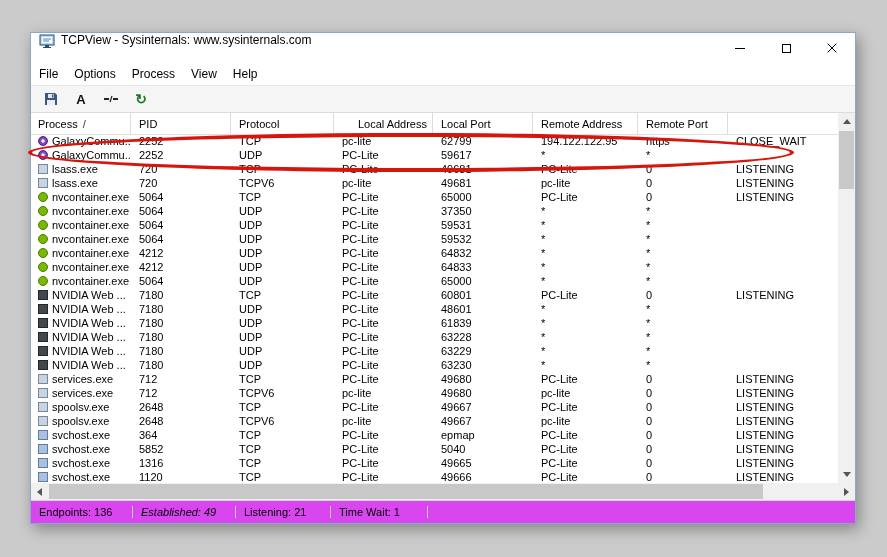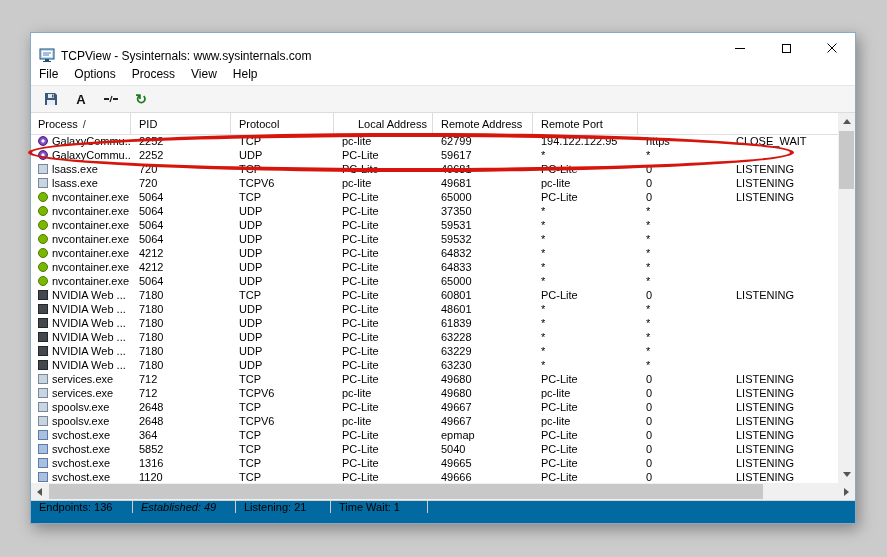--- a/index.html
+++ b/index.html
@@ -5,21 +5,21 @@
   html,body{margin:0;padding:0;}
   body{width:887px;height:557px;background:#cbcbcb;font-family:"Liberation Sans",sans-serif;overflow:hidden;}
   .screen{position:relative;width:887px;height:557px;}
 
   
   .window{position:absolute;left:30px;top:32px;width:826px;height:492px;background:#f0f0f0;
     border:1px solid #8aa9c7;box-shadow:3px 5px 14px rgba(0,0,0,.35);box-sizing:border-box;
     display:flex;flex-direction:column;}
 
   
-  .titlebar{height:30px;background:#ffffff;display:flex;align-items:flex-end;flex:0 0 auto;}
+  .titlebar{height:30px;background:#ffffff;display:flex;align-items:flex-start;flex:0 0 auto;}
   .title-icon{margin-left:8px;display:flex;align-items:center;}
   .title-text{font-size:12px;color:#000;margin-left:6px;flex:1;white-space:nowrap;overflow:hidden;}
   .caption{display:flex;height:100%;}
   .cap-btn{width:46px;height:100%;display:flex;align-items:center;justify-content:center;}
   .glyph-min{width:10px;height:1px;background:#000;}
   .glyph-max{width:9px;height:9px;border:1px solid #000;box-sizing:border-box;}
 
   
   .menubar{height:22px;background:#ffffff;display:flex;align-items:stretch;font-size:12px;color:#000;flex:0 0 auto;}
   .menu-item{padding:0 8px;display:flex;align-items:center;cursor:default;}
@@ -70,21 +70,21 @@
   .h-left{left:0;top:0;}
   .h-right{right:0;top:0;}
   .hthumb{position:absolute;top:1px;bottom:1px;left:18px;right:92px;background:#c8c8c8;}
   .tri{width:0;height:0;border-style:solid;}
   .tri-up{border-width:0 4px 5px 4px;border-color:transparent transparent #555 transparent;}
   .tri-down{border-width:5px 4px 0 4px;border-color:#555 transparent transparent transparent;}
   .tri-left{border-width:4px 5px 4px 0;border-color:transparent #555 transparent transparent;}
   .tri-right{border-width:4px 0 4px 5px;border-color:transparent transparent transparent #555;}
 
   
-  .statusbar{height:22px;background:#0369a1;border-top:1px solid #d4d4d4;display:flex;align-items:flex-start;
+  .statusbar{height:22px;background:#d946ef;border-top:1px solid #d4d4d4;display:flex;align-items:center;
     font-size:11px;color:#000;flex:0 0 auto;}
   .status-cell{display:flex;align-items:center;padding-left:8px;border-right:1px solid #cdcdcd;box-sizing:border-box;white-space:nowrap;}
   .statusbar .status-cell:nth-of-type(1){width:102px;}
   .statusbar .status-cell:nth-of-type(2){width:103px;font-style:italic;}
   .statusbar .status-cell:nth-of-type(3){width:95px;}
   .statusbar .status-cell:nth-of-type(4){width:97px;}
   .statusbar .status-cell:nth-of-type(5){width:103px;}
   .status-fill{flex:1;}
 
   
@@ -179,20 +179,24 @@
           </div>
           <div class="hcell">
             <span>Protocol</span>
             <span class="sort"></span>
           </div>
           <div class="hcell">
             <span>Local Address</span>
             <span class="sort"></span>
           </div>
           <div class="hcell">
+            <span>Local Port</span>
+            <span class="sort"></span>
+          </div>
+          <div class="hcell">
             <span>Remote Address</span>
             <span class="sort"></span>
           </div>
           <div class="hcell">
             <span>Remote Port</span>
             <span class="sort"></span>
           </div>
       </div>
 
       <div class="rows">

